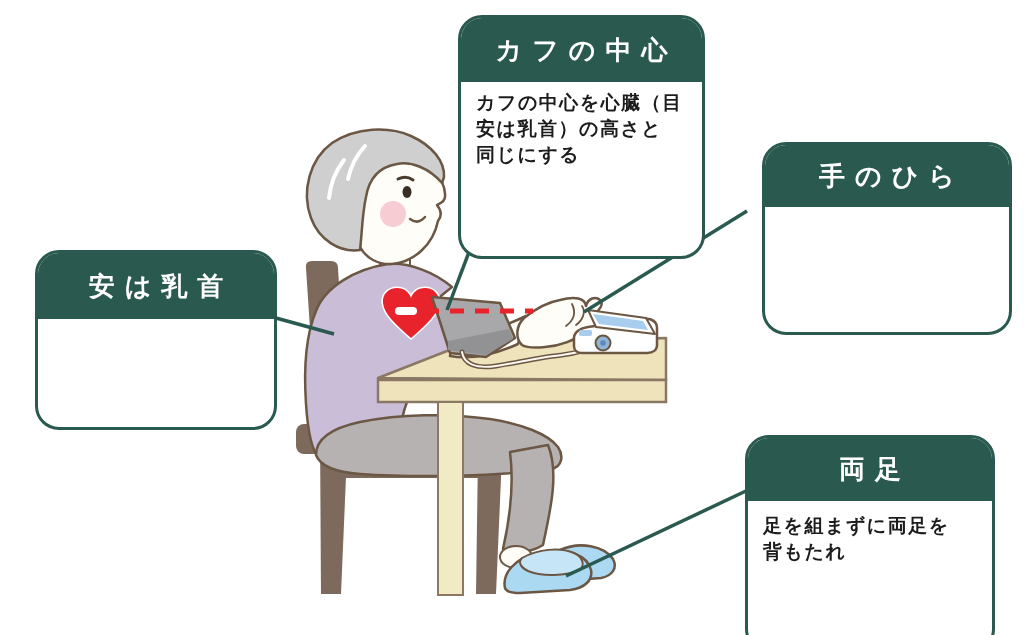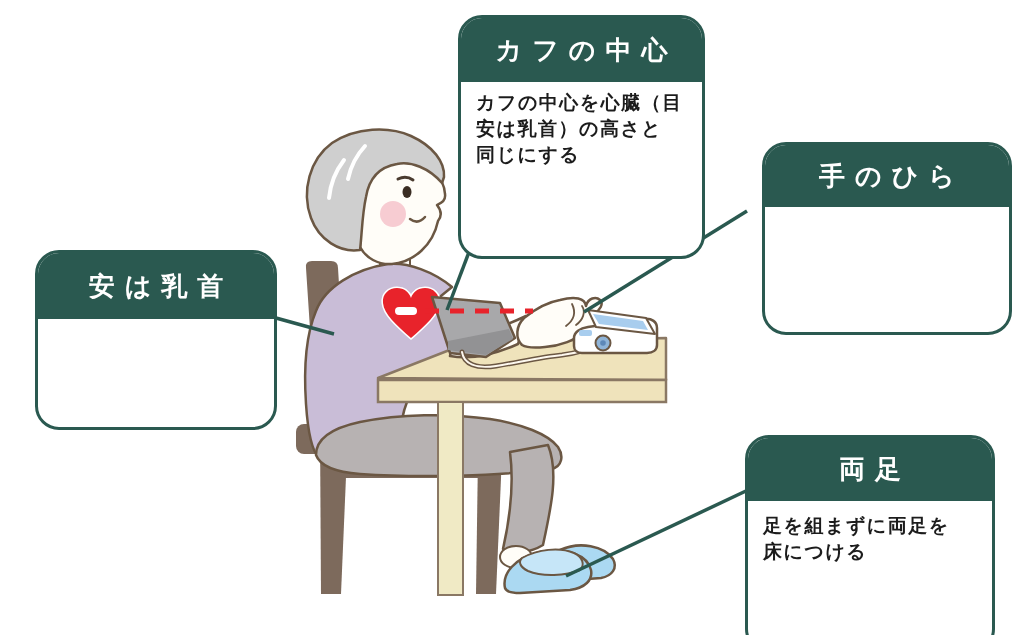--- a/index.html
+++ b/index.html
@@ -147,16 +147,16 @@
     <div class="callout-header">
       <span class="callout-title">安は乳首</span>
     </div>
   </div>
 
   <div class="callout" id="box-feet">
     <div class="callout-header">
       <span class="callout-title">両足</span>
     </div>
     <div class="callout-body">足を組まずに両足を
-床につける</div>
+背もたれ</div>
   </div>
 
 </div>
 
 </body></html>

